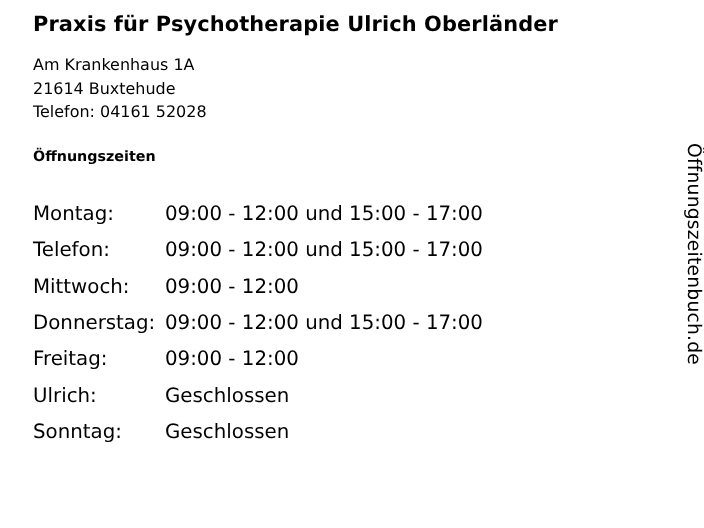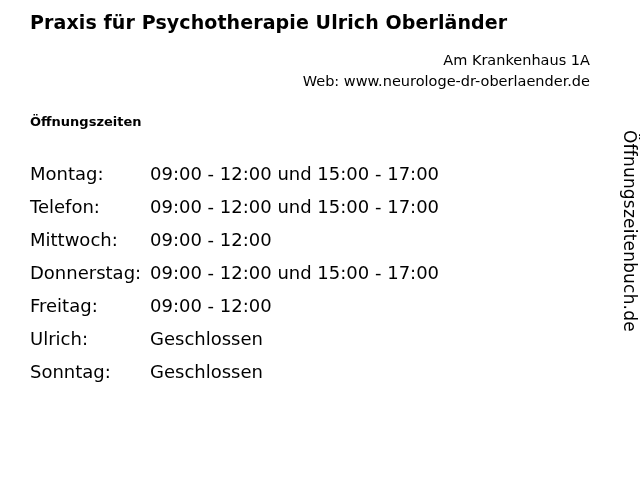--- a/index.html
+++ b/index.html
@@ -31,21 +31,20 @@
   .title {
     font-size: 19px;
     font-weight: bold;
     letter-spacing: 0.1px;
     margin: 0 0 16px 0;
     line-height: 24px;
   }
   .address-block {
     font-size: 14.5px;
     line-height: 21px;
-    text-align: right;
   }
   .address-line {
     white-space: nowrap;
   }
   .section-title {
     font-size: 13px;
     font-weight: bold;
     margin: 22px 0 18px 0;
   }
   table.hours {
@@ -79,21 +78,22 @@
 <body>
 
 <div class="page">
 
   <div class="content">
 
     <h1 class="title">Praxis für Psychotherapie Ulrich Oberländer</h1>
 
     <div class="address-block">
       <div class="address-line">Am Krankenhaus 1A</div>
-      <div class="address-line">Web: www.neurologe-dr-oberlaender.de</div>
+      <div class="address-line">21614 Buxtehude</div>
+      <div class="address-line">Telefon: 04161 52028</div>
     </div>
 
     <h2 class="section-title">Öffnungszeiten</h2>
 
     <table class="hours">
       <tbody>
         <tr>
           <td class="day">Montag:</td>
           <td class="value">09:00 - 12:00 und 15:00 - 17:00</td>
         </tr>

